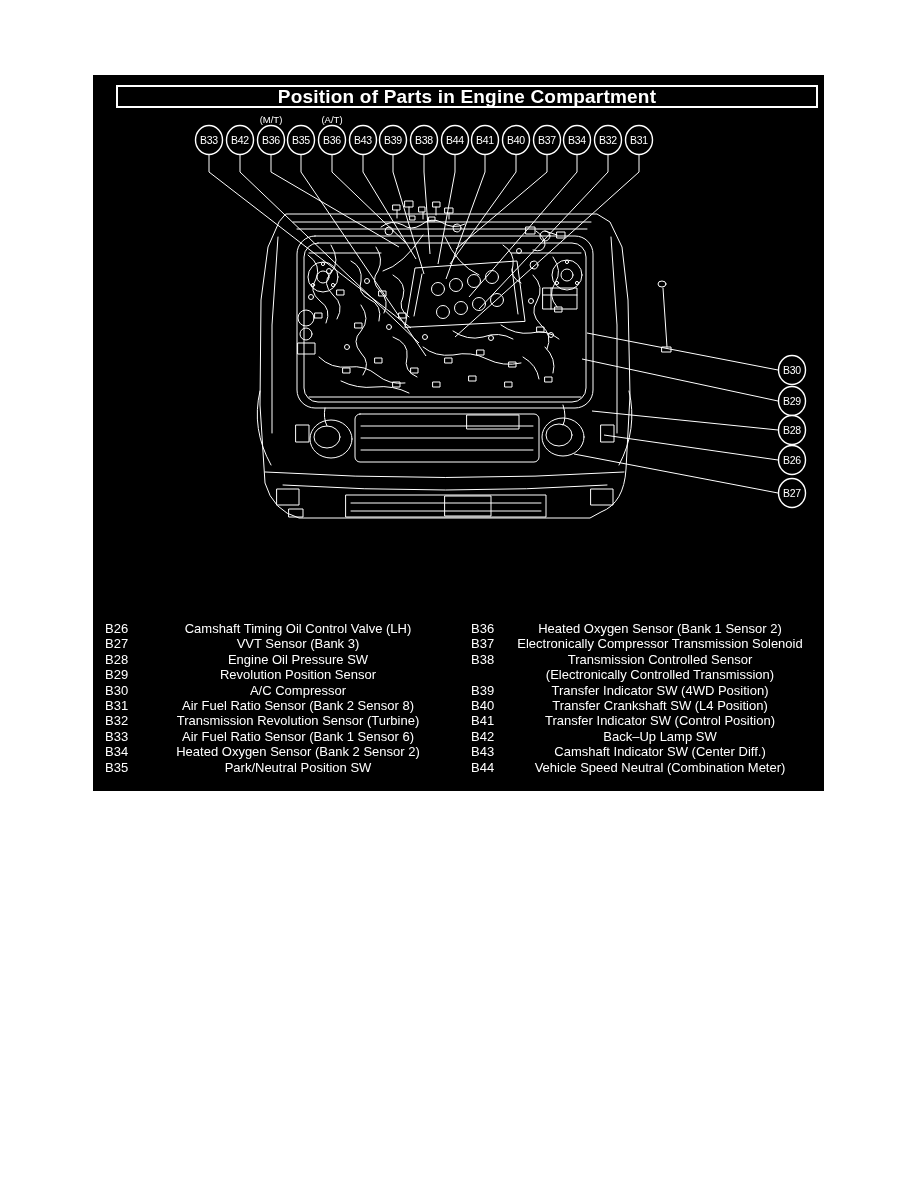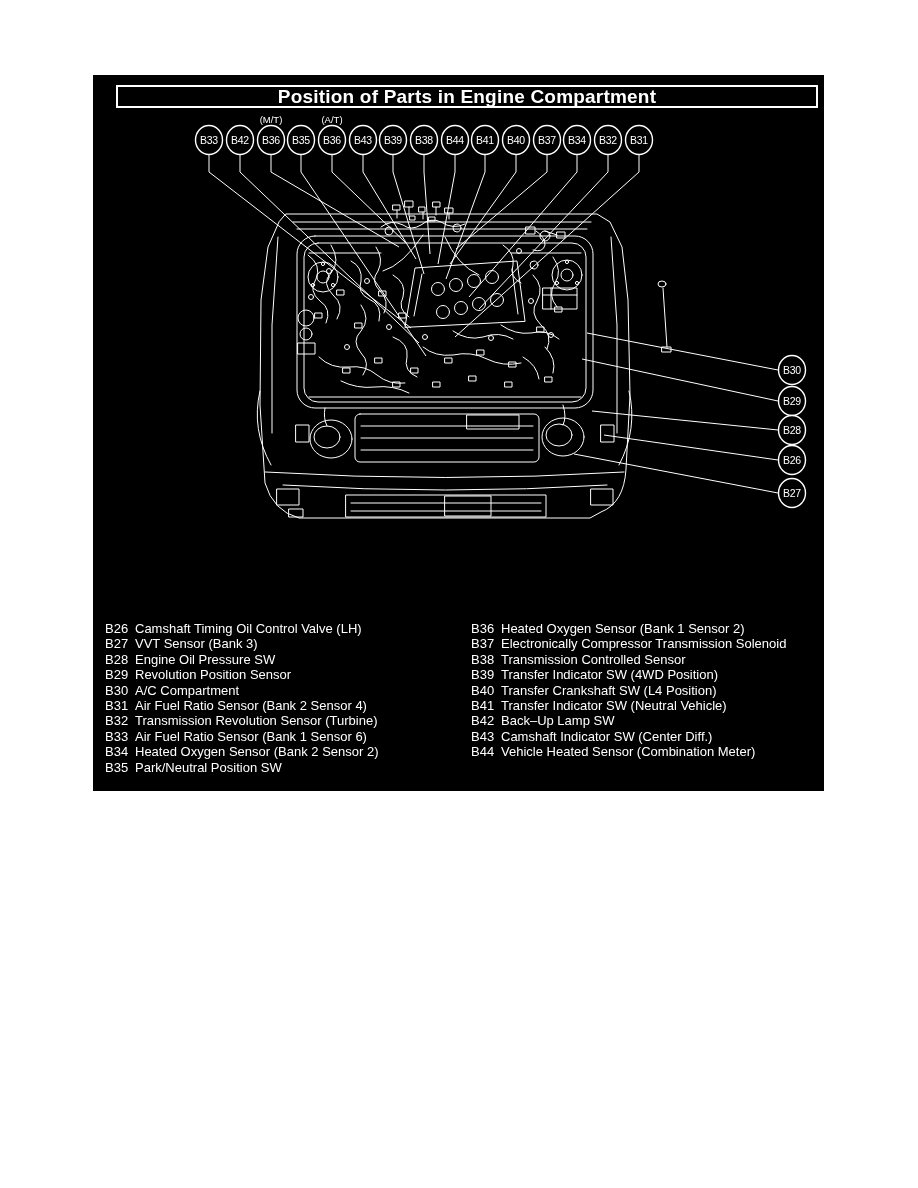--- a/index.html
+++ b/index.html
@@ -29,21 +29,21 @@
   .lead { stroke:var(--line,#ffffff); fill:none; stroke-width:1; }
   .balloon { stroke:var(--line,#ffffff); stroke-width:1.4; fill:var(--panel-bg,#000000); }
   .ctext { fill:var(--line,#ffffff); stroke:none; font-size:10.5px;
            text-anchor:middle; letter-spacing:-0.3px; }
   .ntext { fill:var(--line,#ffffff); stroke:none; font-size:9.5px; text-anchor:middle; }
   .legend { position:absolute; color:var(--line,#ffffff); font-size:13px; z-index:2; }
   .legend-left  { left:12px;  top:546px; width:356px; }
   .legend-right { left:378px; top:546px; width:348px; }
   .lrow  { display:flex; height:15.4px; line-height:15.5px; white-space:nowrap; }
   .lcode { flex:0 0 30px; }
-  .ldesc { flex:1 1 auto; }
+  .ldesc { flex:1 1 auto;text-align:center; }
 </style>
 </head>
 <body>
 
 <div class="panel">
 
   <div class="title-box">
     <span class="title-text">Position of Parts in Engine Compartment</span>
   </div>
 
@@ -338,25 +338,25 @@
       <div class="lrow">
         <span class="lcode">B28</span>
         <span class="ldesc">Engine Oil Pressure SW</span>
       </div>
       <div class="lrow">
         <span class="lcode">B29</span>
         <span class="ldesc">Revolution Position Sensor</span>
       </div>
       <div class="lrow">
         <span class="lcode">B30</span>
-        <span class="ldesc">A/C Compartment</span>
+        <span class="ldesc">A/C Compressor</span>
       </div>
       <div class="lrow">
         <span class="lcode">B31</span>
-        <span class="ldesc">Air Fuel Ratio Sensor (Bank 2 Sensor 4)</span>
+        <span class="ldesc">Air Fuel Ratio Sensor (Bank 2 Sensor 8)</span>
       </div>
       <div class="lrow">
         <span class="lcode">B32</span>
         <span class="ldesc">Transmission Revolution Sensor (Turbine)</span>
       </div>
       <div class="lrow">
         <span class="lcode">B33</span>
         <span class="ldesc">Air Fuel Ratio Sensor (Bank 1 Sensor 6)</span>
       </div>
       <div class="lrow">
@@ -375,37 +375,41 @@
       </div>
       <div class="lrow">
         <span class="lcode">B37</span>
         <span class="ldesc">Electronically Compressor Transmission Solenoid</span>
       </div>
       <div class="lrow">
         <span class="lcode">B38</span>
         <span class="ldesc">Transmission Controlled Sensor</span>
       </div>
       <div class="lrow">
+        <span class="lcode"></span>
+        <span class="ldesc">(Electronically Controlled Transmission)</span>
+      </div>
+      <div class="lrow">
         <span class="lcode">B39</span>
         <span class="ldesc">Transfer Indicator SW (4WD Position)</span>
       </div>
       <div class="lrow">
         <span class="lcode">B40</span>
         <span class="ldesc">Transfer Crankshaft SW (L4 Position)</span>
       </div>
       <div class="lrow">
         <span class="lcode">B41</span>
-        <span class="ldesc">Transfer Indicator SW (Neutral Vehicle)</span>
+        <span class="ldesc">Transfer Indicator SW (Control Position)</span>
       </div>
       <div class="lrow">
         <span class="lcode">B42</span>
         <span class="ldesc">Back–Up Lamp SW</span>
       </div>
       <div class="lrow">
         <span class="lcode">B43</span>
         <span class="ldesc">Camshaft Indicator SW (Center Diff.)</span>
       </div>
       <div class="lrow">
         <span class="lcode">B44</span>
-        <span class="ldesc">Vehicle Heated Sensor (Combination Meter)</span>
+        <span class="ldesc">Vehicle Speed Neutral (Combination Meter)</span>
       </div>
     </div>
 </div>
 
 </body></html>

